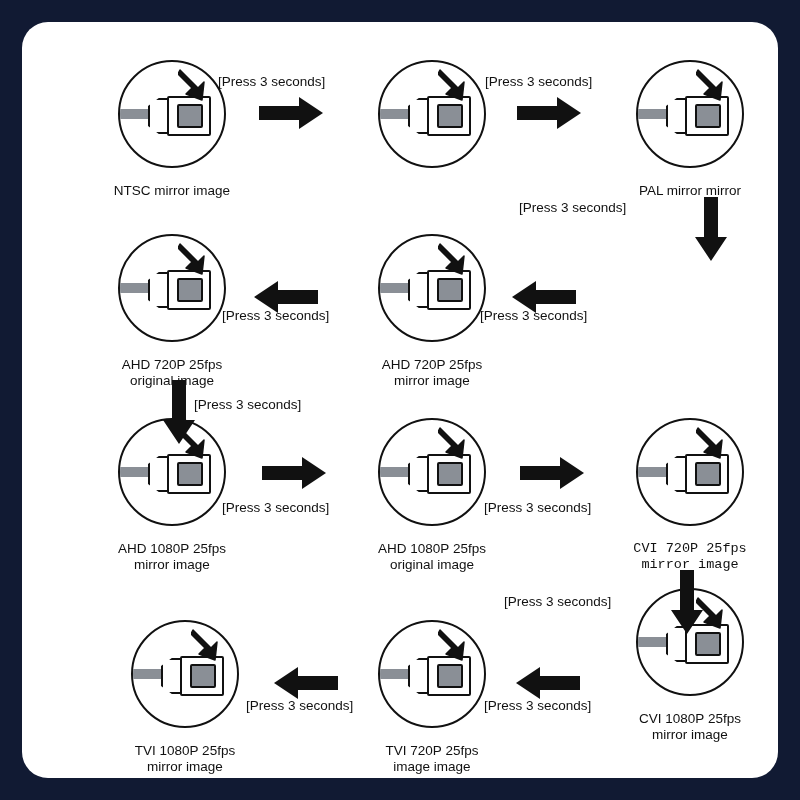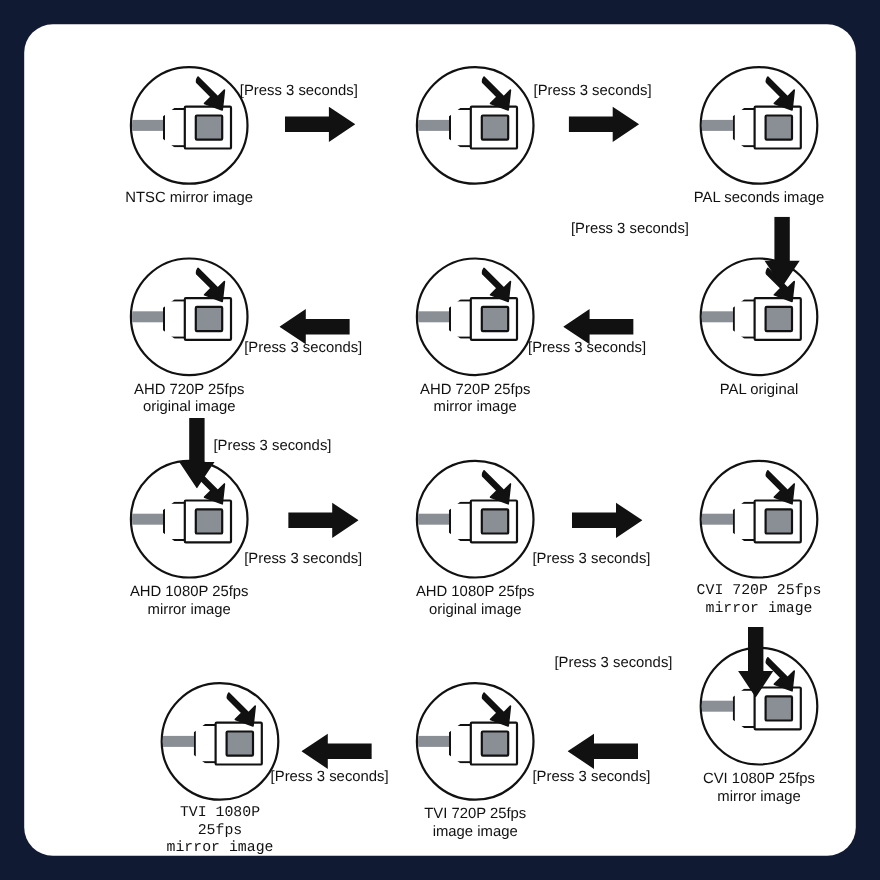--- a/index.html
+++ b/index.html
@@ -80,21 +80,21 @@
   }
   
   .press-arrow {
     position: absolute;
     left: 58px;
     top: 6px;
     width: 28px;
     height: 34px;
   }
   .label {
-    margin-top: 4px;
+    margin-top: 15px;
     font-size: 13.5px;
     line-height: 16px;
     color: #111111;
     white-space: pre-line;
   }
   
   .flowarrow {
     position: absolute;
   }
   .presslabel {
@@ -138,34 +138,21 @@
       <div class="circle">
         <div class="cable"></div>
         <div class="head"></div>
         <div class="body"></div>
         <div class="btn"></div>
         <div class="press-arrow">
 <svg viewBox="0 0 28 34" width="28" height="34">
   <path d="M2 2 L20 20 L26 14 L24 32 L8 26 L14 20 L0 6 Z" fill="#111111" stroke="#111111" stroke-width="1.5" stroke-linejoin="round"></path>
 </svg></div>
       </div>
-      <div class="label">PAL seconds image</div>
-    </div>
-    <div class="node" style="left: 608px; top: 212px;">
-      <div class="circle">
-        <div class="cable"></div>
-        <div class="head"></div>
-        <div class="body"></div>
-        <div class="btn"></div>
-        <div class="press-arrow">
-<svg viewBox="0 0 28 34" width="28" height="34">
-  <path d="M2 2 L20 20 L26 14 L24 32 L8 26 L14 20 L0 6 Z" fill="#111111" stroke="#111111" stroke-width="1.5" stroke-linejoin="round"></path>
-</svg></div>
-      </div>
-      <div class="label">PAL original</div>
+      <div class="label">PAL mirror mirror</div>
     </div>
     <div class="node" style="left: 350px; top: 212px;">
       <div class="circle">
         <div class="cable"></div>
         <div class="head"></div>
         <div class="body"></div>
         <div class="btn"></div>
         <div class="press-arrow">
 <svg viewBox="0 0 28 34" width="28" height="34">
   <path d="M2 2 L20 20 L26 14 L24 32 L8 26 L14 20 L0 6 Z" fill="#111111" stroke="#111111" stroke-width="1.5" stroke-linejoin="round"></path>
@@ -251,21 +238,21 @@
         <div class="body"></div>
         <div class="btn"></div>
         <div class="press-arrow">
 <svg viewBox="0 0 28 34" width="28" height="34">
   <path d="M2 2 L20 20 L26 14 L24 32 L8 26 L14 20 L0 6 Z" fill="#111111" stroke="#111111" stroke-width="1.5" stroke-linejoin="round"></path>
 </svg></div>
       </div>
       <div class="label">TVI 720P 25fps
 image image</div>
     </div>
-    <div class="node" style="left: 118px; top: 598px; font-family: Liberation Mono, monospace;">
+    <div class="node" style="left: 103px; top: 598px;">
       <div class="circle">
         <div class="cable"></div>
         <div class="head"></div>
         <div class="body"></div>
         <div class="btn"></div>
         <div class="press-arrow">
 <svg viewBox="0 0 28 34" width="28" height="34">
   <path d="M2 2 L20 20 L26 14 L24 32 L8 26 L14 20 L0 6 Z" fill="#111111" stroke="#111111" stroke-width="1.5" stroke-linejoin="round"></path>
 </svg></div>
       </div>

